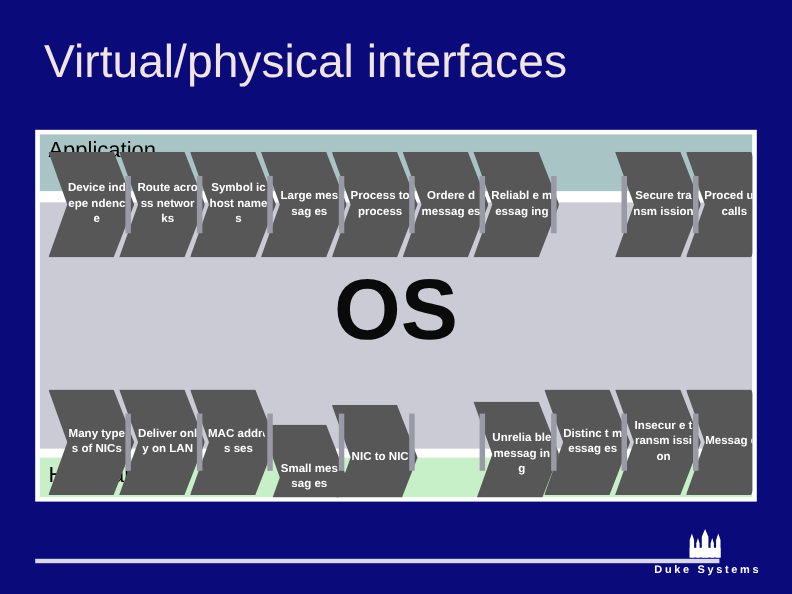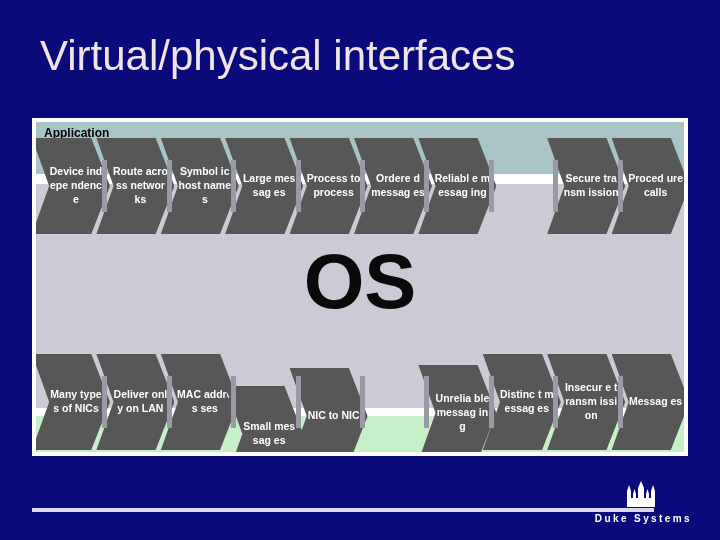--- a/index.html
+++ b/index.html
@@ -74,22 +74,22 @@
   }
   .band-hw {
     top: 294px;
     height: 36px;
     background: #c8f0c8;
   }
 
   
   .band-label {
     position: absolute;
-    font-size: 12px;
-    font-weight: bold;
+    font-size: 20px;
+    font-weight: normal;
     color: #000000;
     white-space: nowrap;
     z-index: 2;
   }
   .label-application {
     left: 8px;
     top: 4px;
   }
   .label-hardware {
     left: 8px;
@@ -107,21 +107,21 @@
     font-weight: bold;
     color: #0a0a0a;
     line-height: 1;
     letter-spacing: 0px;
     z-index: 2;
   }
 
   
   .chevron-row {
     position: absolute;
-    left: 4px;
+    left: 16px;
     width: 100%;
     height: 96px;
     z-index: 3;
   }
   .row-top { top: 16px; }
   .row-bottom { top: 232px; }
 
   .chevron {
     position: absolute;
     top: 0;

